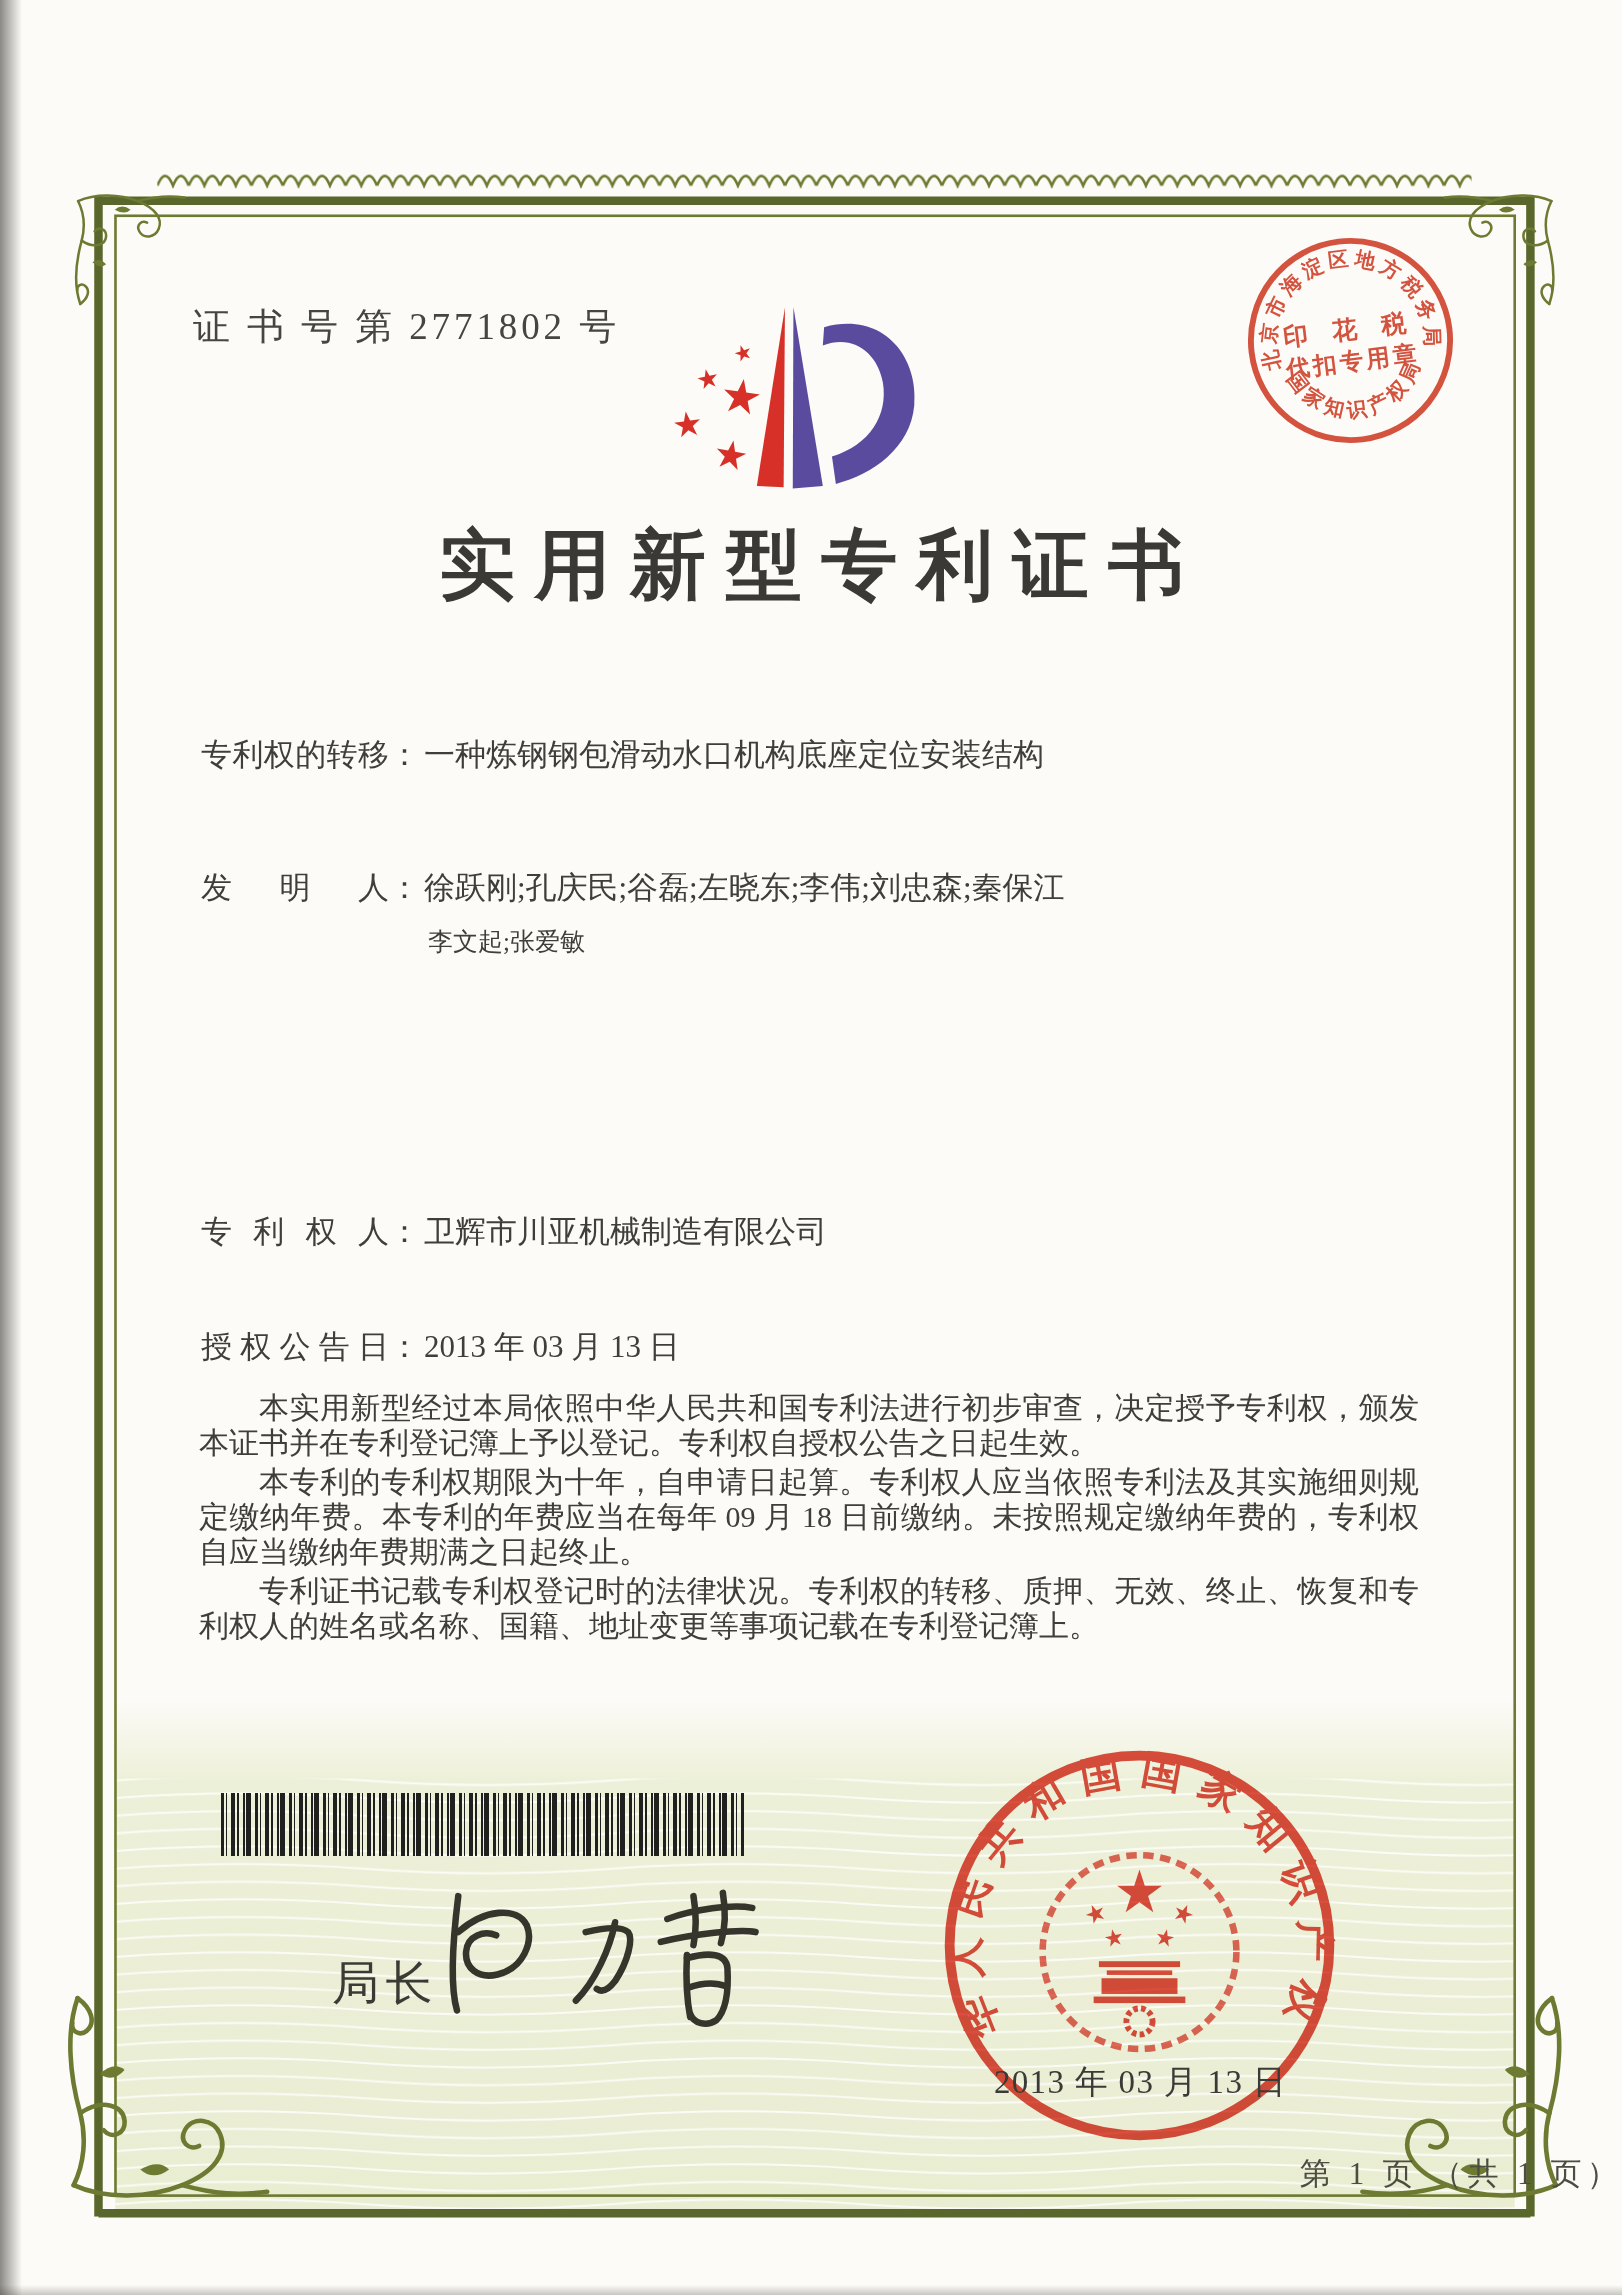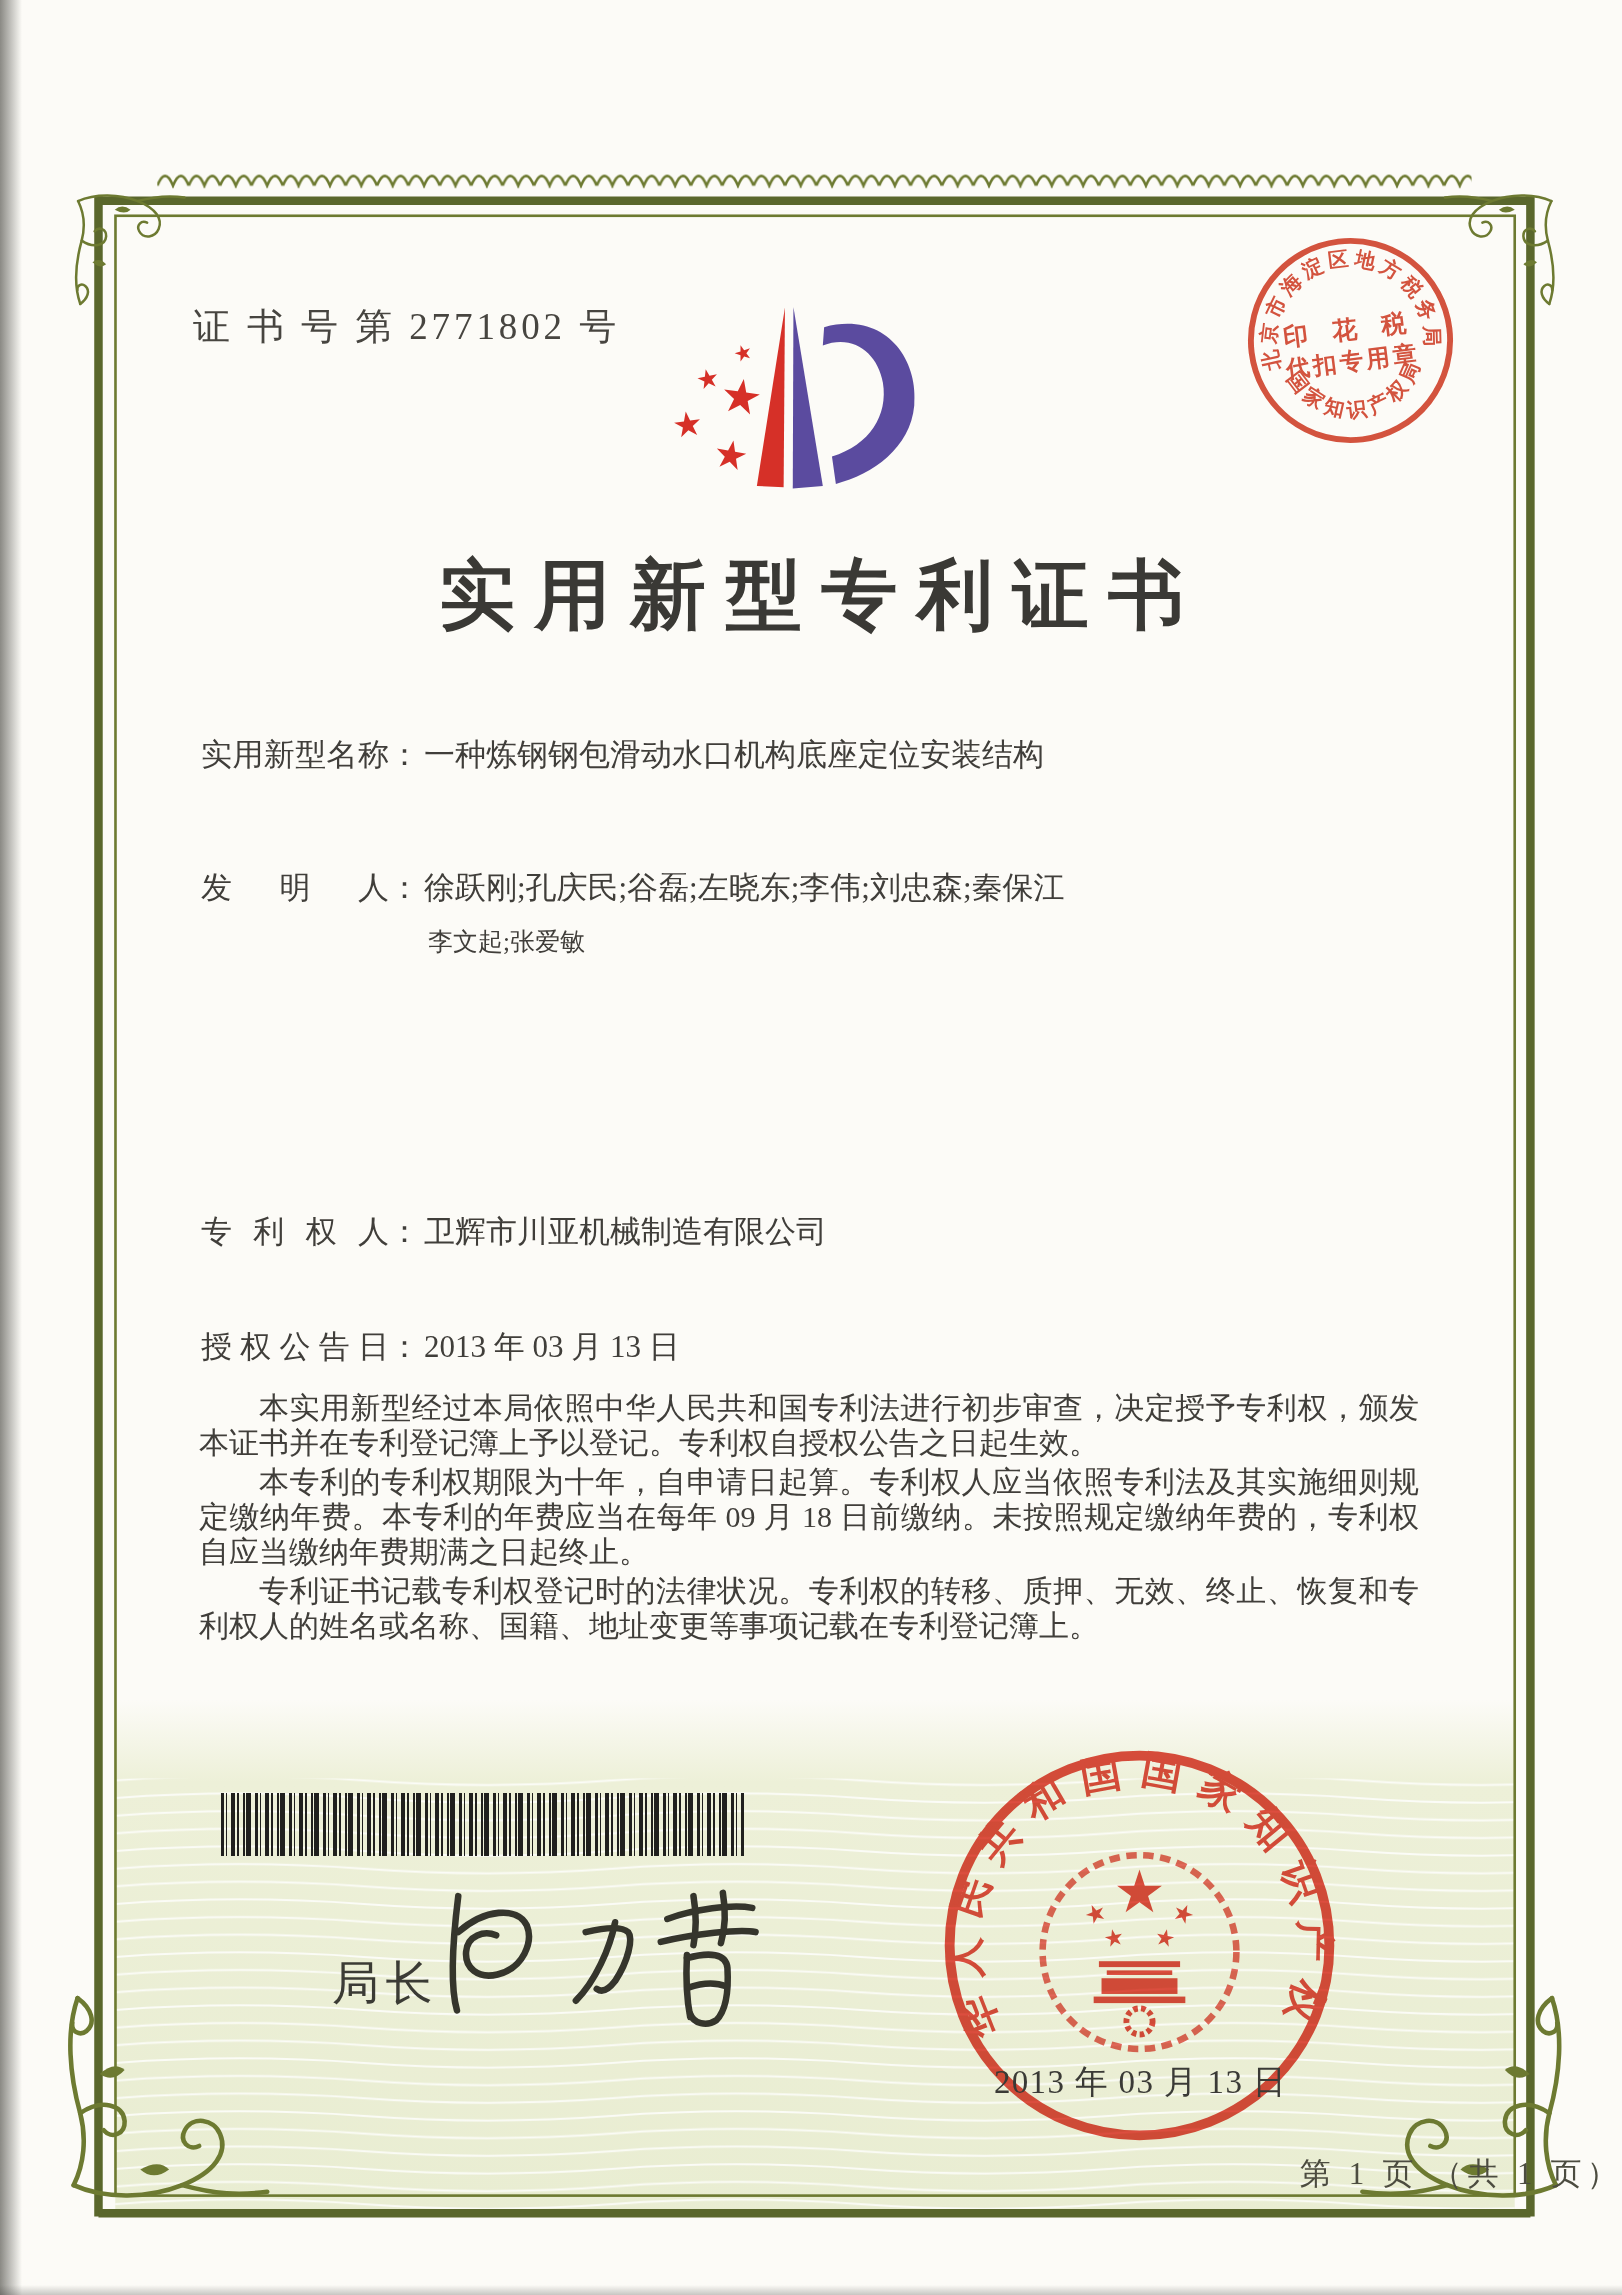--- a/index.html
+++ b/index.html
@@ -24,21 +24,21 @@
   .orn-stroke{stroke:var(--frame-olive,#6d7a31);stroke-width:7;fill:none;stroke-linecap:round;}
   .orn-fill{fill:var(--frame-olive,#6d7a31);stroke:none;}
   .scal-stroke{stroke:var(--frame-olive,#6d7a31);stroke-width:4;fill:none;}
 
   
   .wave-line{stroke:#ffffff;stroke-width:3;fill:none;opacity:.8;}
 
   
   .cert-no{left:193px;top:302px;font-size:37px;letter-spacing:3.9px;color:#474540;}
   .doc-title{left:0;right:0;top:515px;text-align:center;font-size:76px;font-weight:700;
-    letter-spacing:19.6px;text-indent:19.6px;color:#3a3935;margin-top:30px;}
+    letter-spacing:19.6px;text-indent:19.6px;color:#3a3935;}
   .field{left:201px;font-size:31px;white-space:nowrap;color:#403e3a;}
   .field .lbl{display:inline-block;width:188px;text-align:justify;text-align-last:justify;vertical-align:top;}
   .field .colon{display:inline-block;}
   .field .val{display:inline-block;margin-left:3.9px;}
   .field2{left:428px;font-size:25px;color:#403e3a;text-align:right;}
   .paras{left:199px;top:1390px;width:1220px;}
   .paras p{margin:0 0 3.9px 0;font-size:30px;line-height:35px;text-indent:2em;
     text-align:justify;color:#403e3a;}
   .barcode{left:221px;top:1793px;width:523px;height:63px;
     background:repeating-linear-gradient(90deg,
@@ -145,21 +145,21 @@
     <circle class="stamp-red-stroke" cx="190" cy="190" r="152" stroke-width="9"></circle>
     <text class="stamp-red-text tax-arc"><textPath href="#taxTopArc" xlink:href="#taxTopArc" startOffset="50%" text-anchor="middle">北京市海淀区地方税务局</textPath></text>
     <text class="stamp-red-text tax-center1" x="190" y="186" text-anchor="middle">印 花 税</text>
     <text class="stamp-red-text tax-center2" x="190" y="234" text-anchor="middle">代扣专用章</text>
     <text class="stamp-red-text tax-arc"><textPath href="#taxBotArc" xlink:href="#taxBotArc" startOffset="50%" text-anchor="middle">国家知识产权局</textPath></text>
   </svg>
 
   <div class="abs doc-title">实用新型专利证书</div>
 
   <div class="abs field" style="top:734px">
-    <span class="lbl">实用新型名称</span><span class="colon">：</span><span class="val">一种炼钢钢包滑动水口机构底座定位安装结构</span>
+    <span class="lbl">专利权的转移</span><span class="colon">：</span><span class="val">一种炼钢钢包滑动水口机构底座定位安装结构</span>
   </div>
   <div class="abs field" style="top:867px">
     <span class="lbl">发 明 人</span><span class="colon">：</span><span class="val">徐跃刚;孔庆民;谷磊;左晓东;李伟;刘忠森;秦保江</span>
   </div>
   <div class="abs field2" style="top:925px">李文起;张爱敏</div>
   <div class="abs field" style="top:1211px">
     <span class="lbl">专 利 权 人</span><span class="colon">：</span><span class="val">卫辉市川亚机械制造有限公司</span>
   </div>
   <div class="abs field" style="top:1326px">
     <span class="lbl">授权公告日</span><span class="colon">：</span><span class="val">2013 年 03 月 13 日</span>

